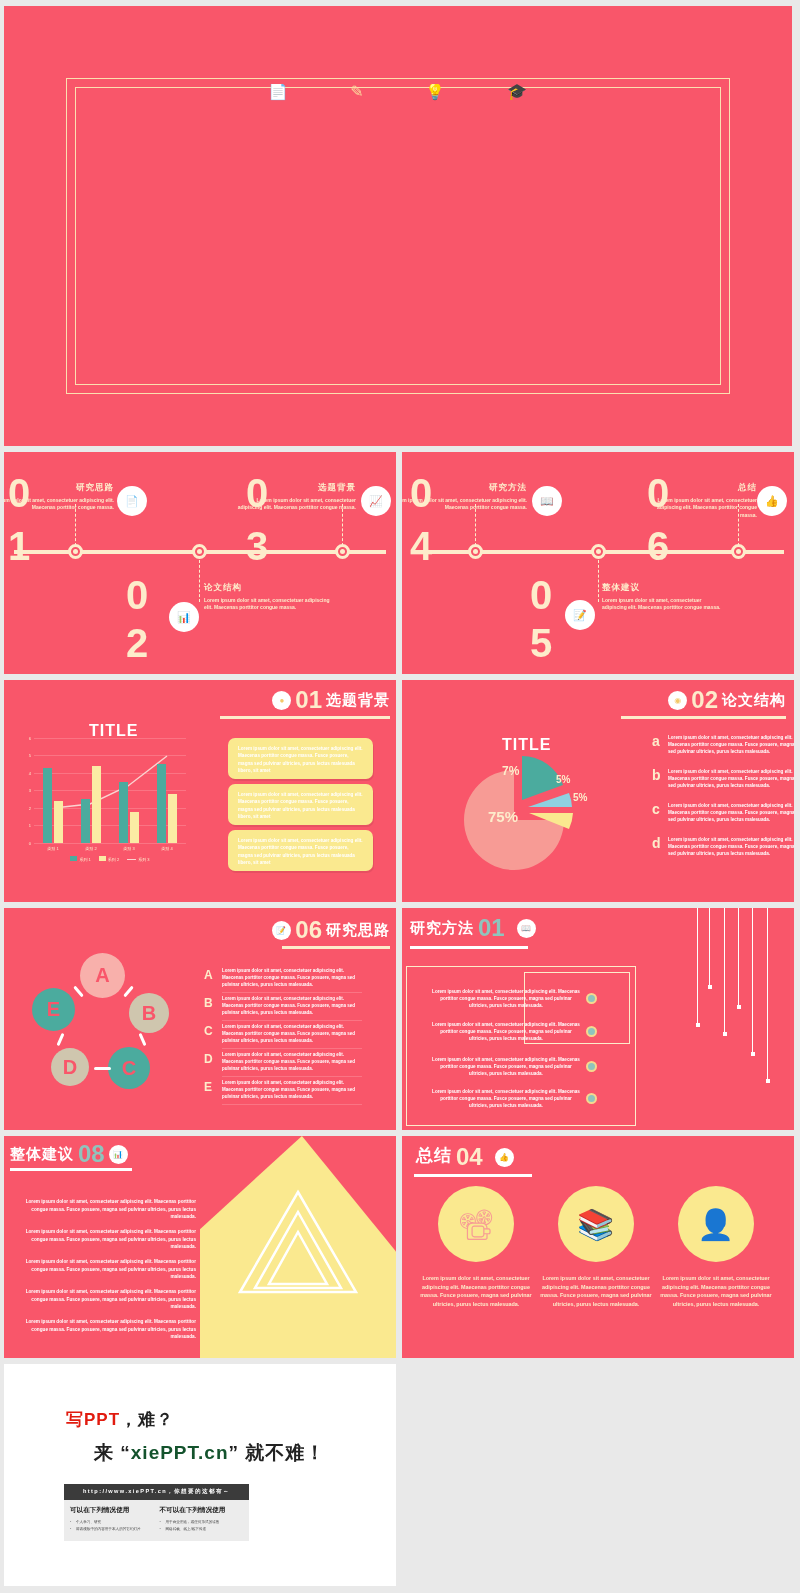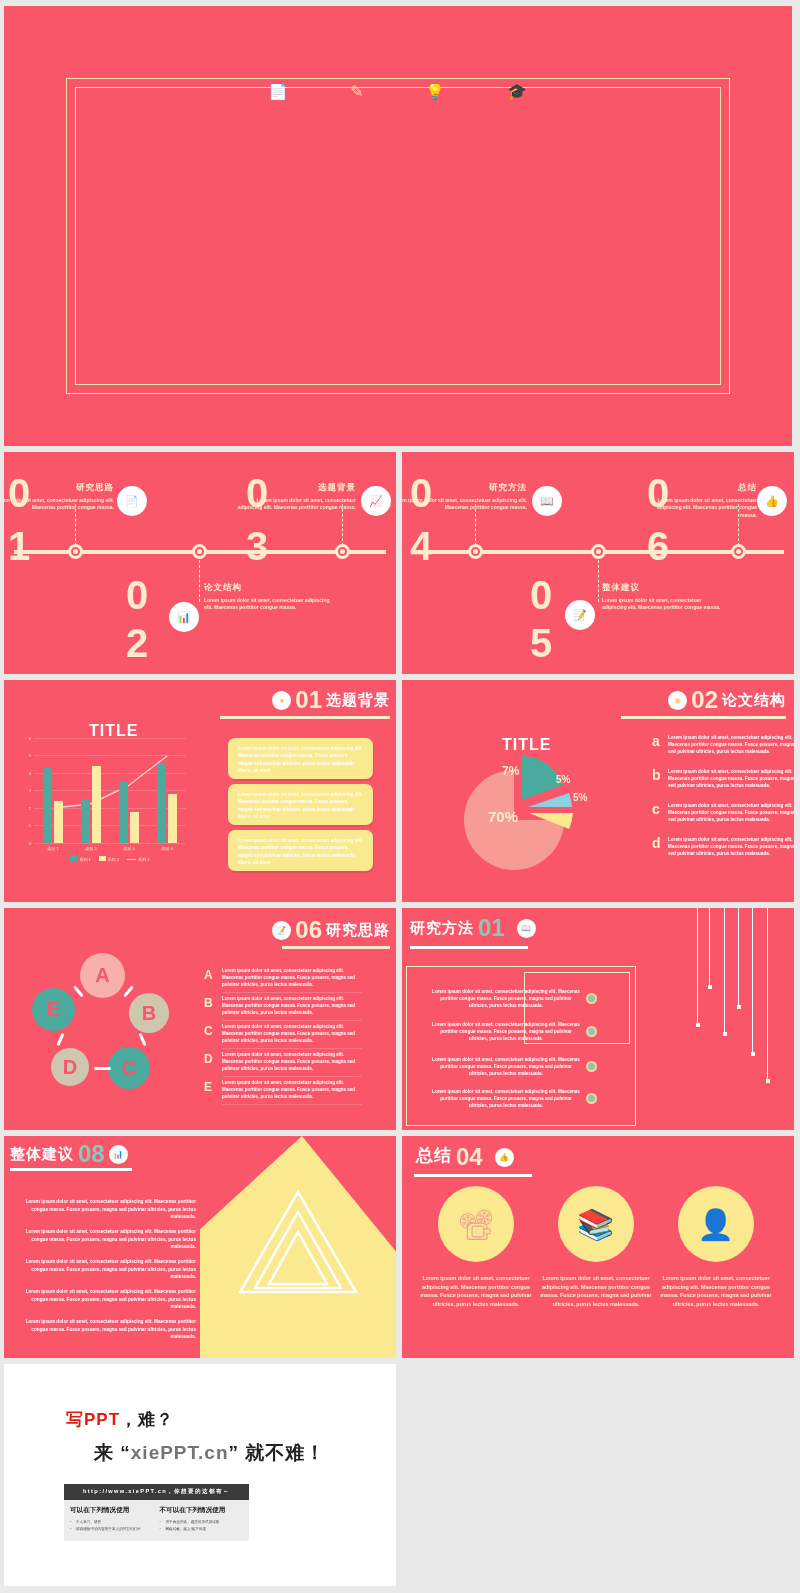--- a/index.html
+++ b/index.html
@@ -193,21 +193,21 @@
   .thanks-foot { position: absolute; width: 100%; text-align: center;
                  color: rgba(253,236,203,.5); font-size: 6px; letter-spacing: 2px; }
 
   
   .ad { background: #ffffff; }
   .ad-l1 { position: absolute; left: 62px; top: 44px; font-size: 17px; font-weight: bold;
            color: #222; letter-spacing: 1px; }
   .ad-l1 b { color: #e11b0f; }
   .ad-l2 { position: absolute; left: 90px; top: 76px; font-size: 19px; font-weight: bold;
            color: #222; letter-spacing: 1px; }
-  .ad-l2 b { color: #737373; margin-top: 32px; }
+  .ad-l2 b { color: #14532d; margin-top: 32px; }
   .ad-panel { position: absolute; left: 60px; top: 120px; width: 185px; background: #ececec; }
   .ad-bar { background: #3b3b3b; color: #fff; font-size: 5.6px; letter-spacing: 1.4px;
             text-align: center; padding: 4px 0; font-weight: bold; }
   .ad-cols { display: flex; padding: 6px 6px 8px 6px; gap: 6px; }
   .ad-col { width: 50%; }
   .ad-col h4 { font-size: 6.6px; color: #111; margin-bottom: 4px; }
   .ad-col li { list-style: none; font-size: 3.6px; color: #444; line-height: 1.9;
                padding-left: 6px; position: relative; }
   .ad-col li:before { content: "\2022"; position: absolute; left: 0; color: #888; }
 </style>
@@ -410,21 +410,21 @@
         <svg width="135" height="118" viewBox="0 0 135 118">
 
           <path d="M 61,60 L 61,10 A 50,50 0 1 0 111,60 Z" fill="#f79b95" transform="translate(-7,8)"></path>
 
           <path d="M 64,52 L 64,8 A 44,44 0 0 1 105,37 Z" fill="#4bab9e" transform="translate(-2,-4)"></path>
 
           <path d="M 66,55 L 107,41 A 43,43 0 0 1 110,55 Z" fill="#8fd0e0" transform="translate(2,0)"></path>
 
           <path d="M 66,58 L 110,58 A 44,44 0 0 1 106,74 Z" fill="#fae98f" transform="translate(3,3)"></path>
         </svg>
-        <div class="pct" style="left:28px; top:56px;  font-size:15px;">70%</div>
+        <div class="pct" style="left:28px; top:56px;  font-size:15px;">75%</div>
         <div class="pct" style="left:42px; top:12px;  font-size:12px;">7%</div>
         <div class="pct" style="left:96px; top:22px;  font-size:10px;">5%</div>
         <div class="pct" style="left:113px;top:40px;  font-size:10px;">5%</div>
       </div>
 
       <div class="abc-row" style="left:250px; top:54px;">
         <div class="letter">a</div>
         <div class="txt">Lorem ipsum dolor sit amet, consectetuer adipiscing elit. Maecenas porttitor congue massa. Fusce posuere, magna sed pulvinar ultricies, purus lectus malesuada.</div>
       </div>
       <div class="abc-row" style="left:250px; top:88px;">

